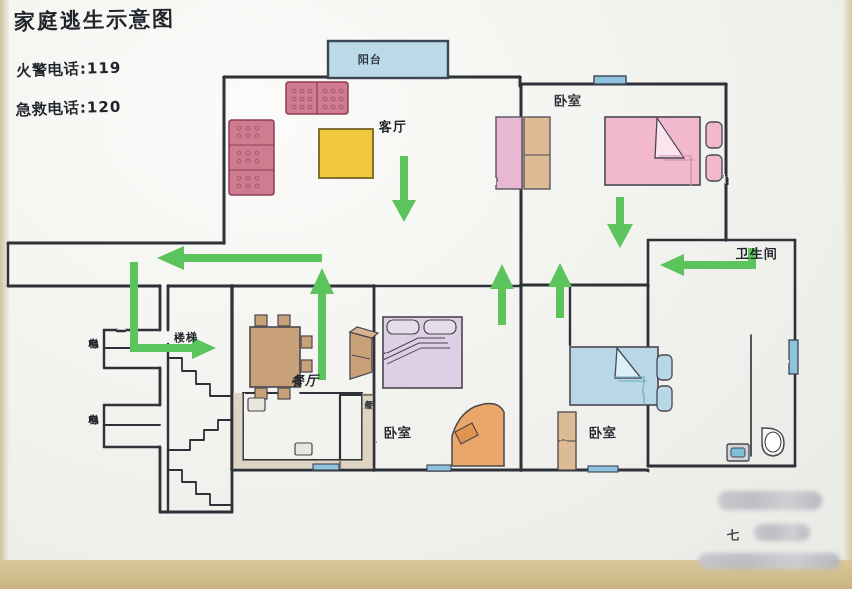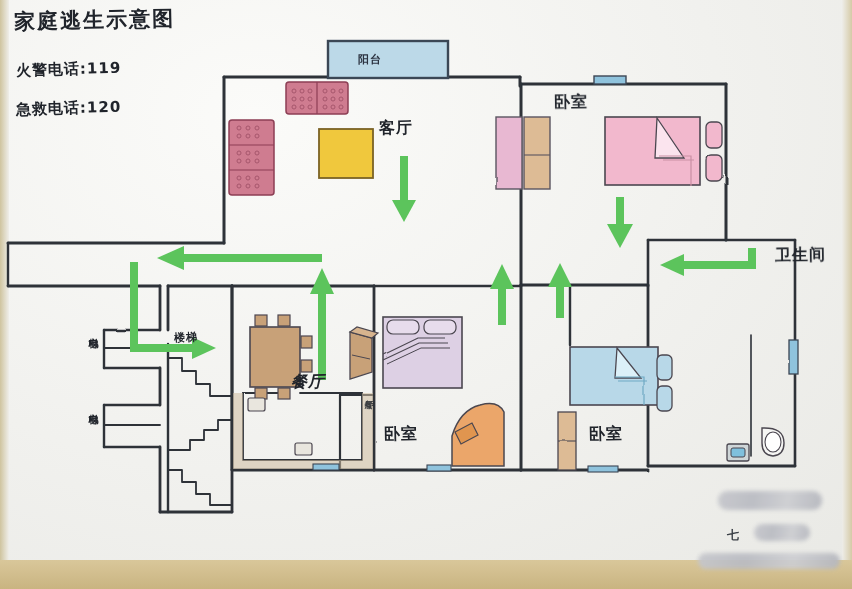--- a/index.html
+++ b/index.html
@@ -42,21 +42,21 @@
     letter-spacing:1px;
     user-select:none;
   }
   #title{
     font-size:21px;font-weight:700;left:14px;top:6px;letter-spacing:2px;
     transform:rotate(-1.2deg);
   }
   .hline{font-size:15px;font-weight:600;transform:rotate(-1.5deg);}
   #fire-line{left:16px;top:60px;}
   #med-line{left:16px;top:99px;}
-  .room-label{font-size:16px;font-weight:600;transform:rotate(-1deg);}
+  .room-label{font-size:13px;font-weight:600;transform:rotate(-1deg);}
   .small-label{font-size:11px;font-weight:600;}
   .vlabel{
     font-size:10px;font-weight:600;writing-mode:vertical-rl;
     text-orientation:upright;letter-spacing:0px;
   }
   
   .blur{
     position:absolute;border-radius:9px;
     background:linear-gradient(100deg,#c6c7cc,#b9bbc2,#cdced2,#b4b6bd);
     filter:blur(2px);opacity:.93;
@@ -371,21 +371,21 @@
   <div class="htext hline" id="fire-line">火警电话:119</div>
 
   <div class="htext hline" id="med-line">急救电话:120</div>
 
   <div class="htext small-label" style="left:358px;top:52px;color:#2b3240;text-align:center;">阳台</div>
 
   <div class="htext room-label" style="left:379px;top:118px;font-family:Liberation Serif, serif;">客厅</div>
 
   <div class="htext room-label" style="left:554px;top:92px;">卧室</div>
 
-  <div class="htext room-label" style="left:775px;top:245px;">卫生间</div>
+  <div class="htext room-label" style="left:736px;top:245px;">卫生间</div>
 
   <div class="htext room-label" style="left:384px;top:424px;">卧室</div>
 
   <div class="htext room-label" style="left:589px;top:424px;">卧室</div>
 
   <div class="htext room-label" style="left:291px;top:372px;font-style:italic;">餐厅</div>
 
   <div class="htext small-label" style="left:174px;top:330px;transform:rotate(-3deg);">楼梯</div>
 
   <div class="htext vlabel" style="left:86px;top:330px;">电梯</div>

